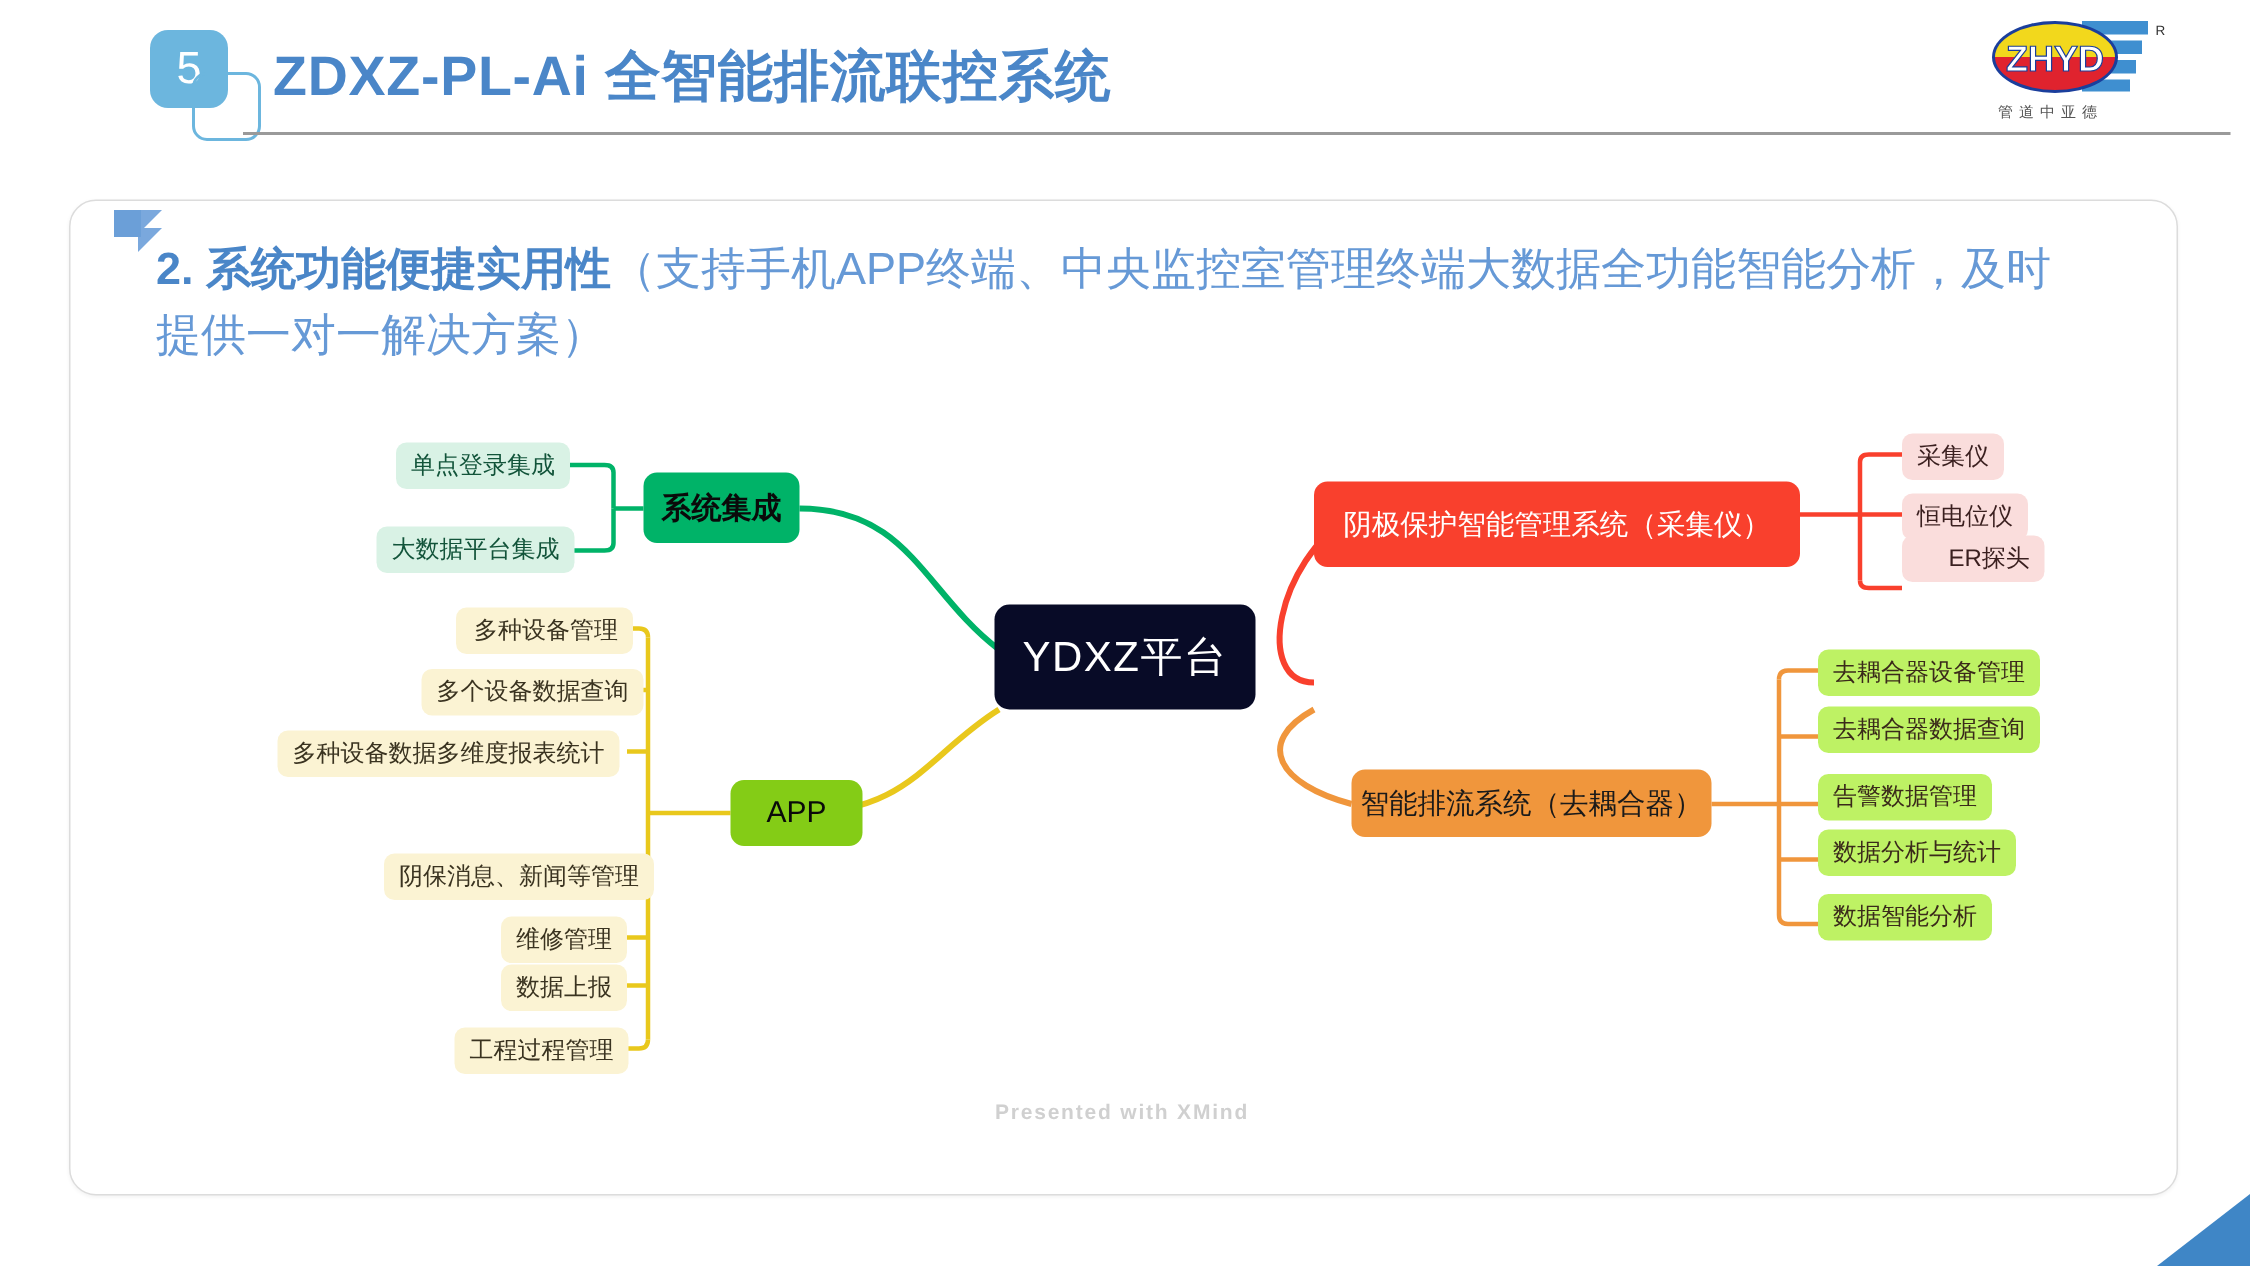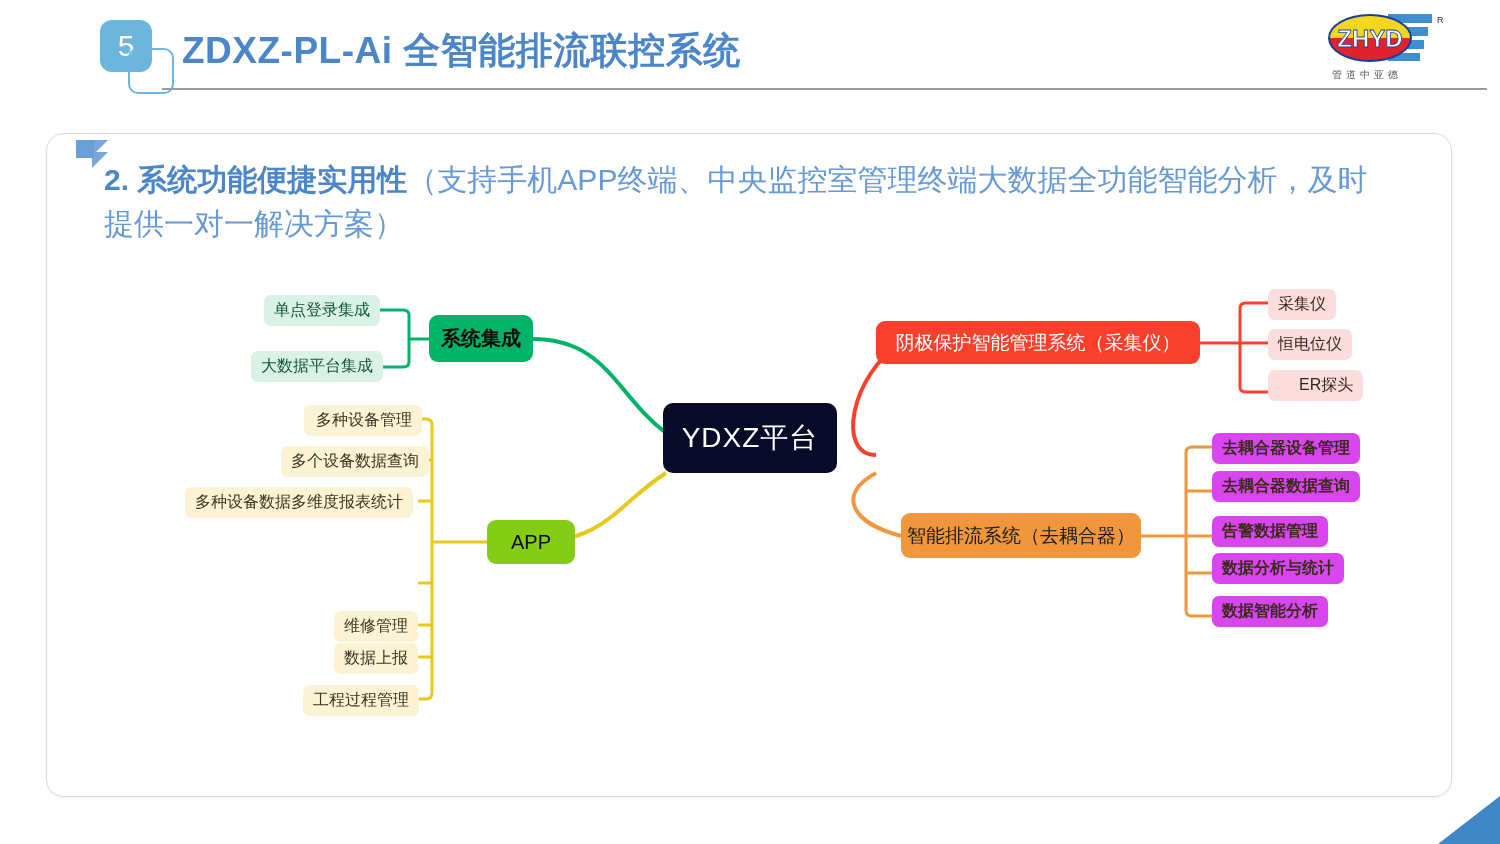--- a/index.html
+++ b/index.html
@@ -163,21 +163,21 @@
 
   .node.leaf {
     border-radius: 7px;
     font-size: 16px;
     padding: 5px 10px;
     color: #222222;
   }
   .node.leaf.green { background: #d9f2e5; color: #12543a; }
   .node.leaf.yellow { background: #fbf3d3; color: #3a3320; }
   .node.leaf.pink { background: #fadddc; color: #3a1f1f; }
-  .node.leaf.peach { background: #d946ef; color: #3a2a1a; font-weight: bold; }
+  .node.leaf.peach { background: #bef264; color: #3a2a1a; }
 
   #xmind-watermark {
     position: absolute;
     left: 0;
     top: 478px;
     width: 1404px;
     text-align: center;
     font-size: 14px;
     letter-spacing: 1.2px;
     color: #d0d0d0;
@@ -277,33 +277,35 @@
     <div class="node central" style="left:617px; top:148px; width:174px; height:70px;">YDXZ平台</div>
 
     <div class="node branch green" style="left:383px; top:60px; width:104px; height:47px;">系统集成</div>
     <div class="node leaf green" style="left:218px; top:40px;">单点登录集成</div>
     <div class="node leaf green" style="left:205px; top:96px;">大数据平台集成</div>
 
     <div class="node branch yellow" style="left:441px; top:265px; width:88px; height:44px;">APP</div>
     <div class="node leaf yellow" style="left:258px; top:150px;padding-left:12px;">多种设备管理</div>
     <div class="node leaf yellow" style="left:235px; top:191px;">多个设备数据查询</div>
     <div class="node leaf yellow" style="left:139px; top:232px;">多种设备数据多维度报表统计</div>
+    <div class="node leaf yellow" style="left:210px; top:314px;">阴保消息、新闻等管理</div>
     <div class="node leaf yellow" style="left:288px; top:356px;">维修管理</div>
     <div class="node leaf yellow" style="left:288px; top:388px;">数据上报</div>
     <div class="node leaf yellow" style="left:257px; top:430px;">工程过程管理</div>
 
-    <div class="node branch red" style="left:830px; top:66px; width:324px; height:43px; font-size:19px;">阴极保护智能管理系统（采集仪）</div>
+    <div class="node branch red" style="left:830px; top:66px; width:324px; height:57px; font-size:19px;">阴极保护智能管理系统（采集仪）</div>
     <div class="node leaf pink" style="left:1222px; top:34px;">采集仪</div>
     <div class="node leaf pink" style="left:1222px; top:74px;">恒电位仪</div>
-    <div class="node leaf pink" style="left:1222px; top:115px;padding-left:31px;">ER探头</div>
+    <div class="node leaf pink" style="left:1222px; top:102px;padding-left:31px;">ER探头</div>
 
     <div class="node branch orange" style="left:855px; top:258px; width:240px; height:45px; font-size:19px;">智能排流系统（去耦合器）</div>
     <div class="node leaf peach" style="left:1166px; top:178px;">去耦合器设备管理</div>
     <div class="node leaf peach" style="left:1166px; top:216px;">去耦合器数据查询</div>
     <div class="node leaf peach" style="left:1166px; top:261px;">告警数据管理</div>
     <div class="node leaf peach" style="left:1166px; top:298px;">数据分析与统计</div>
     <div class="node leaf peach" style="left:1166px; top:341px;">数据智能分析</div>
 
+    <div id="xmind-watermark">Presented with XMind</div>
   </div>
 
   <div id="corner-triangle"></div>
 
 </div>
 
 </body></html>

